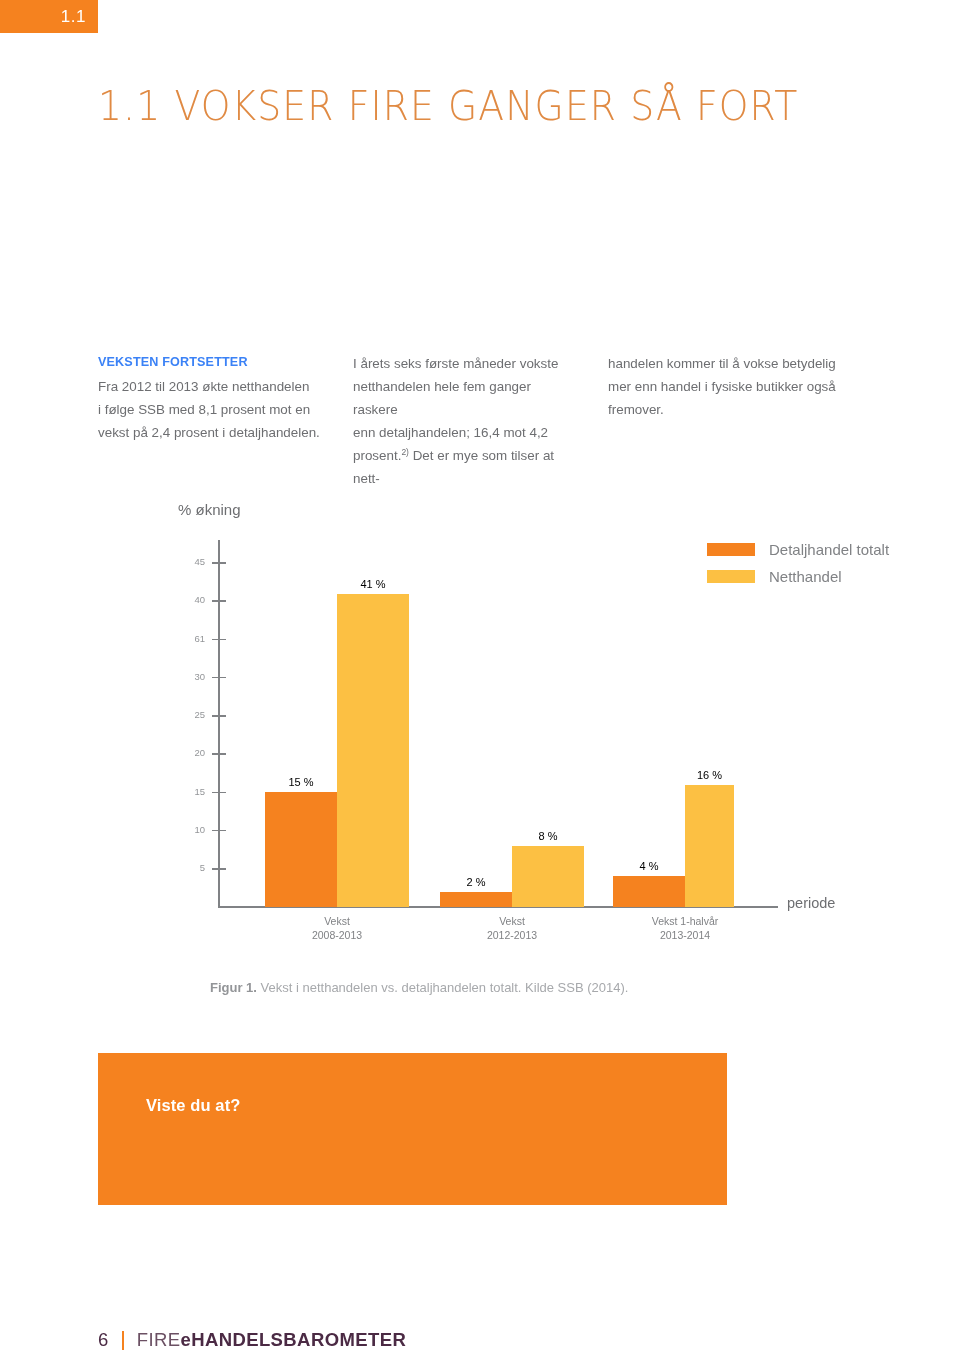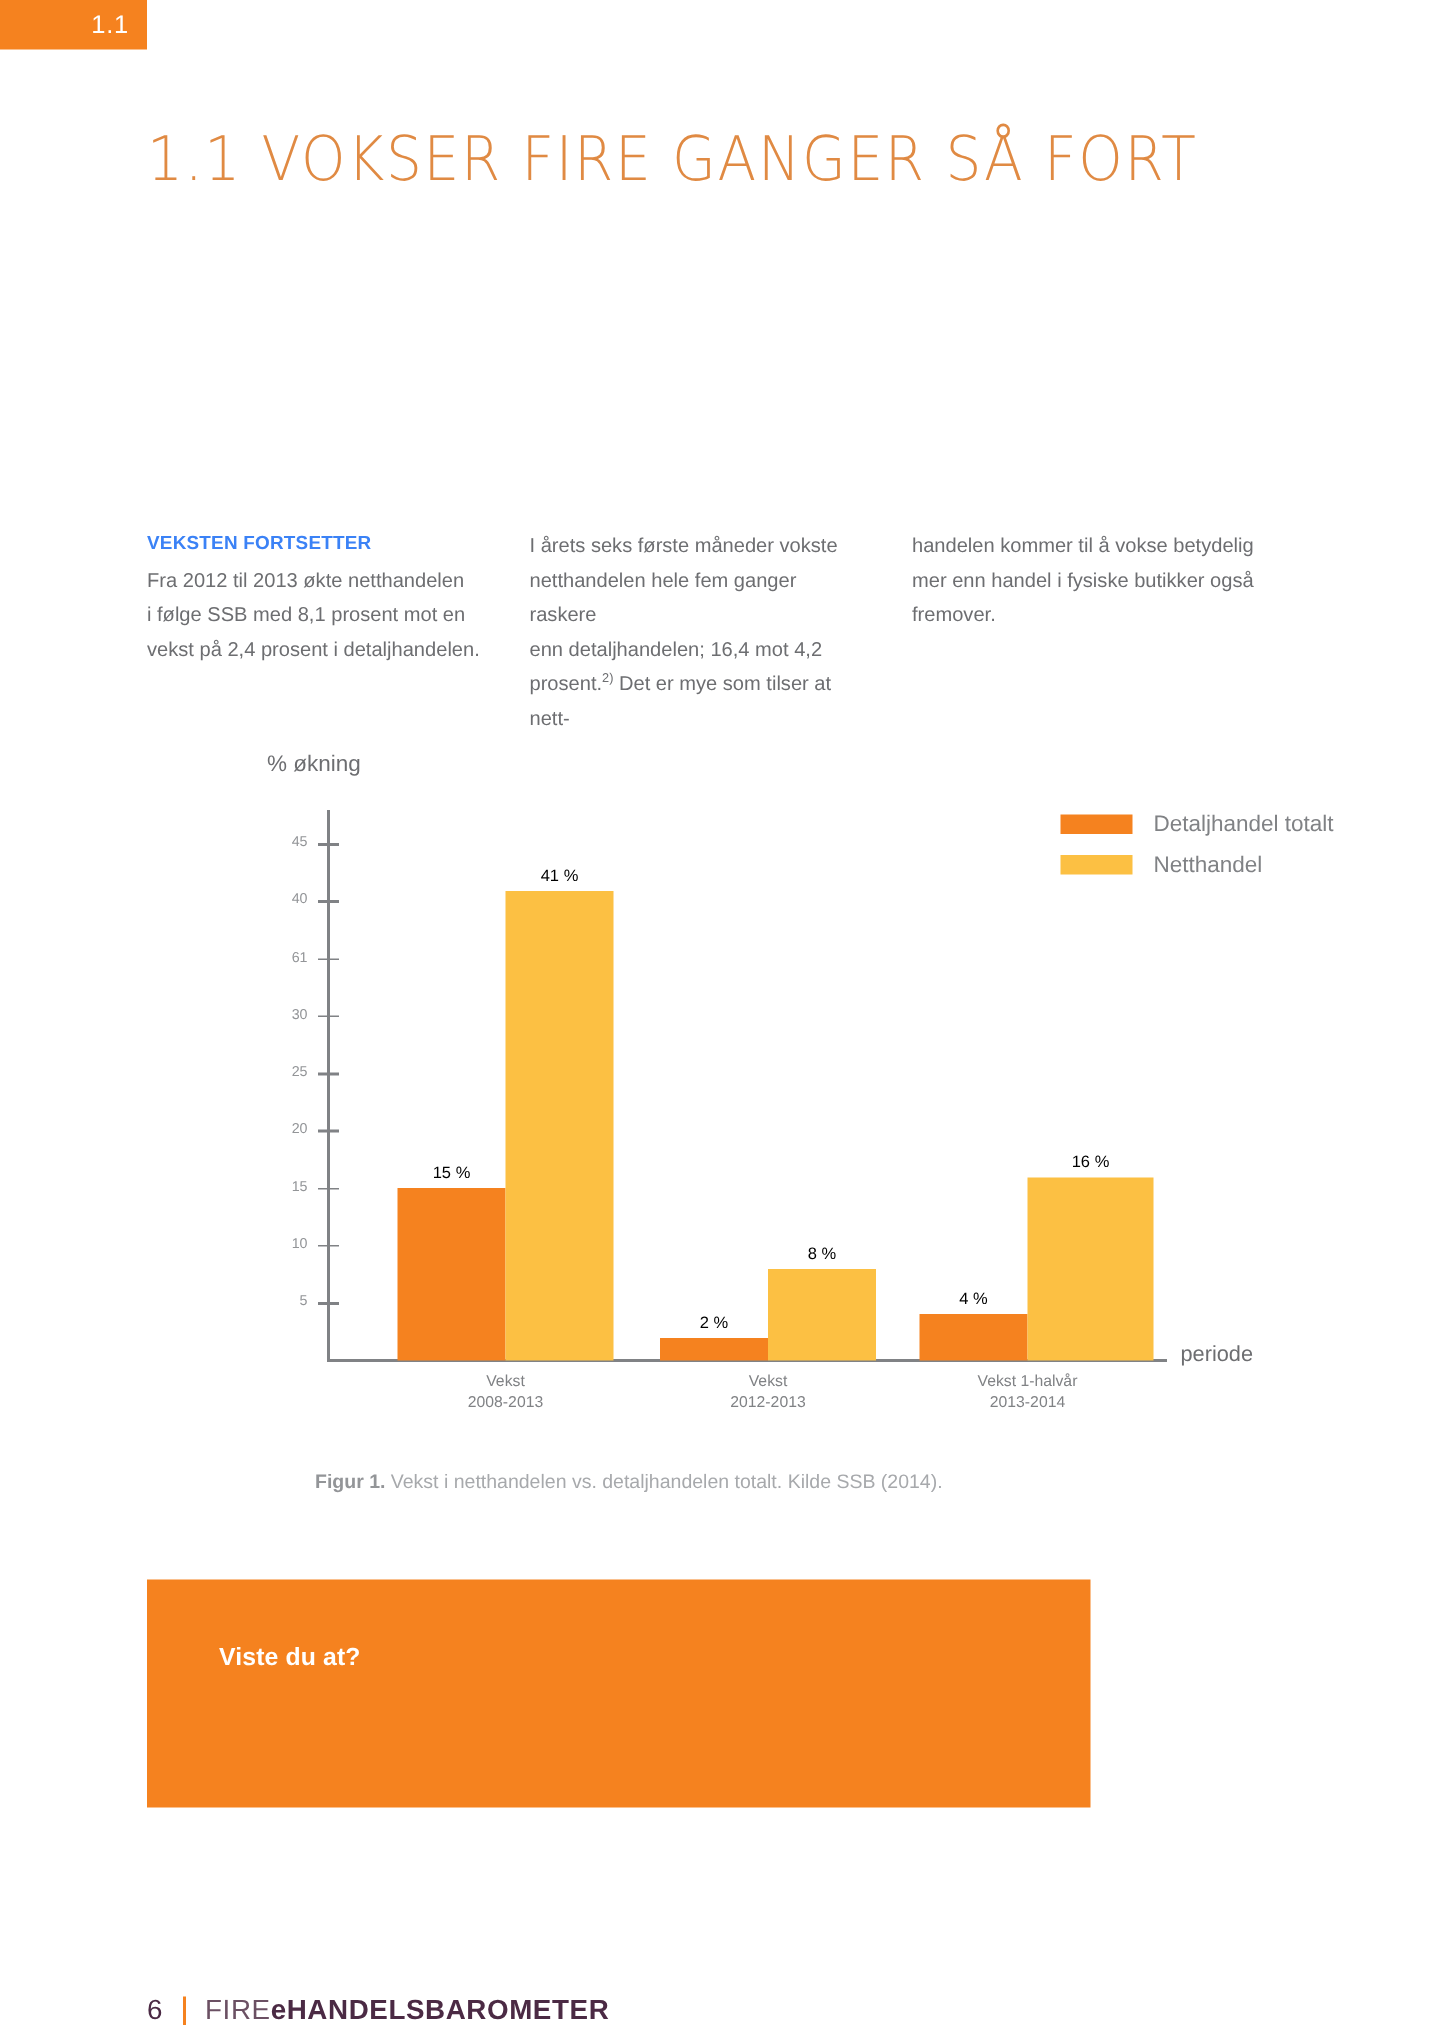--- a/index.html
+++ b/index.html
@@ -274,21 +274,21 @@
       </div>
       <div class="bar dark" style="left: 222px; width: 72px; height: 15.2917px; background: rgb(245, 130, 31);">
         <span class="bar-value">2 %</span>
       </div>
       <div class="bar light" style="left: 294px; width: 72px; height: 61.1667px; background: rgb(252, 192, 67);">
         <span class="bar-value">8 %</span>
       </div>
       <div class="bar dark" style="left: 395px; width: 72px; height: 30.5833px; background: rgb(245, 130, 31);">
         <span class="bar-value">4 %</span>
       </div>
-      <div class="bar light" style="left: 467px; width: 84px; height: 122.333px; background: rgb(252, 192, 67);">
+      <div class="bar light" style="left: 467px; width: 49px; height: 122.333px; background: rgb(252, 192, 67);">
         <span class="bar-value">16 %</span>
       </div>
     </div>
   <div id="x-axis-title">periode</div>
   <div id="chart-legend">
       <div class="legend-row">
         <span class="legend-swatch" style="background: rgb(245, 130, 31);"></span>
         <span class="legend-label">Detaljhandel totalt</span>
       </div>
       <div class="legend-row">

